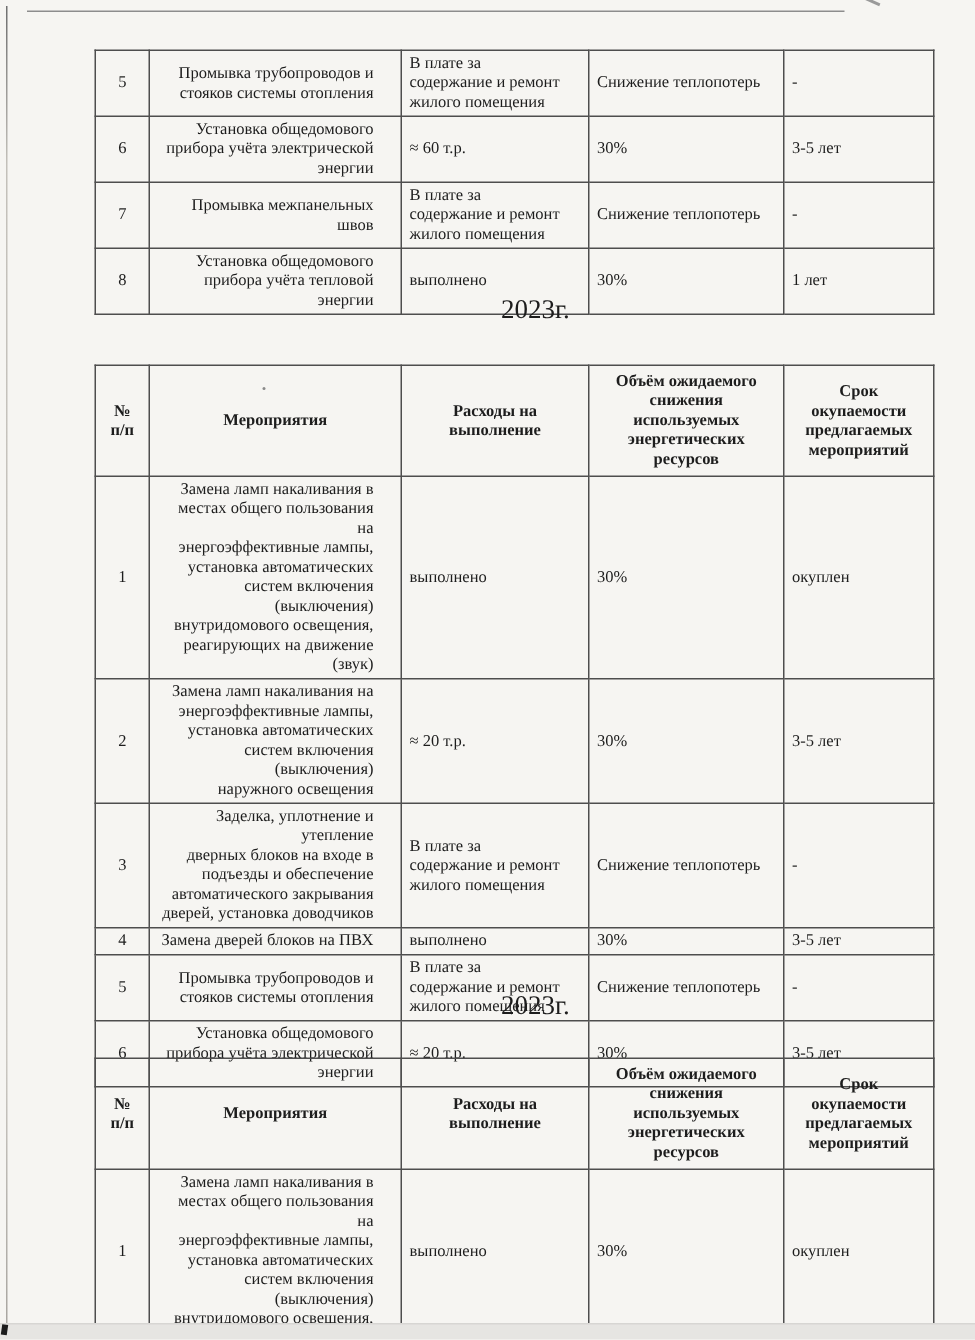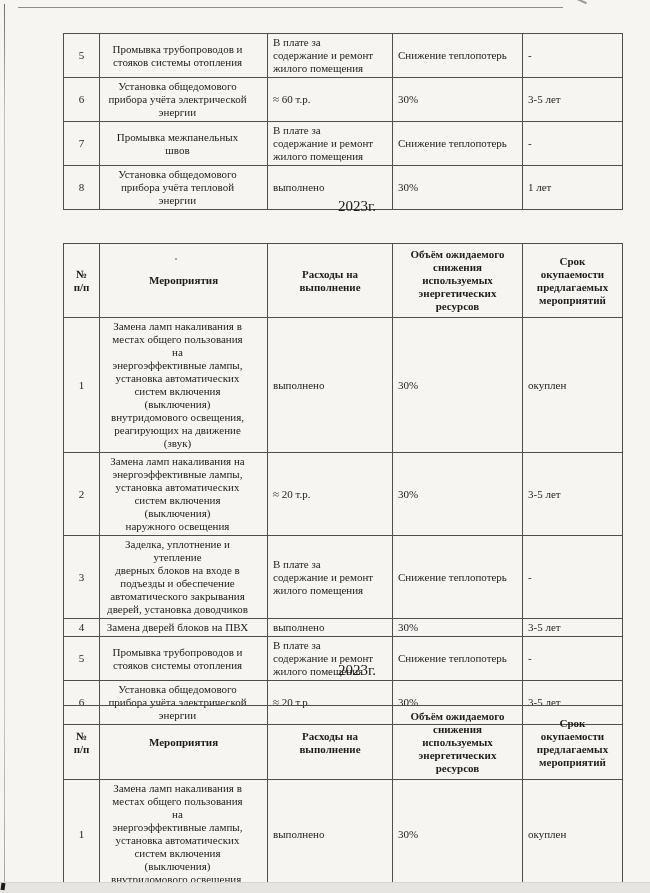--- a/index.html
+++ b/index.html
@@ -25,32 +25,32 @@
 
   
   .tbl { position:absolute; left:63px; border-collapse:collapse; table-layout:fixed; width:559px; }
   .tbl td, .tbl th {
     border:1px solid #4e4e4e; vertical-align:middle;
     font-size:11px; line-height:13px; padding:2px 5px; font-weight:normal;
     overflow:hidden;
   }
   .tbl th { font-weight:bold; text-align:center; white-space:pre-line; padding:4px 3px; }
   .tbl td.num { text-align:center; }
-  .tbl td.measure { text-align:center; white-space:pre-line; padding:2px 18px 2px 6px;margin-left:26px; }
+  .tbl td.measure { text-align:right; white-space:pre-line; padding:2px 18px 2px 6px;margin-left:26px; }
   .tbl td.cost-left { text-align:left; white-space:pre-line;margin-top:12px; }
   .tbl td.cost-center, .tbl td.volume, .tbl td.payback { text-align:left; }
 
   .t1 { top:33px; }
   .t2 { top:243px; }
   .t3 { top:705px; }
 
   
   .heading { position:absolute; left:63px; width:588px; text-align:center; }
   .heading .title { font-weight:bold; font-size:15px; line-height:17px; }
-  .heading .year { font-size:15px; line-height:17px; }
+  .heading .year { font-size:18px; line-height:17px; }
   .h1 { top:198px; }
   .h2 { top:662px; }
 </style>
 </head>
 <body>
 
 <div class="page">
 
   <div class="art-top-line"></div>
   <div class="art-top-right-tick"></div>

